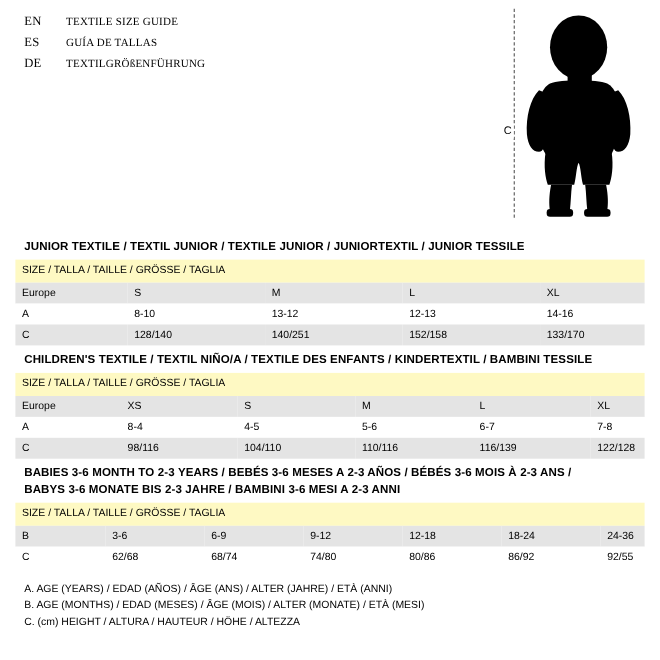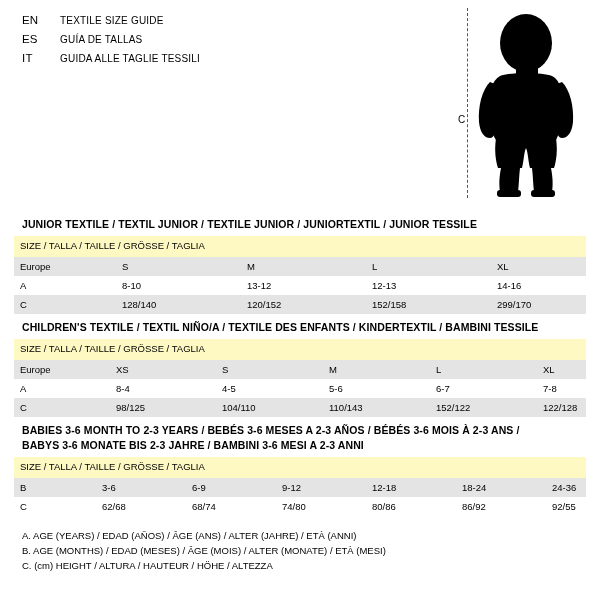--- a/index.html
+++ b/index.html
@@ -20,20 +20,21 @@
     height: 600px;
     box-sizing: border-box;
   }
 
   
   .header {
     position: absolute;
     left: 22px;
     top: 14px;
     width: 420px;
+    font-family: Liberation Serif, serif;
   }
   .lang-row {
     display: flex;
     align-items: baseline;
     height: 19px;
     font-size: 11.5px;
     letter-spacing: 0.2px;
   }
   .lang-code {
     width: 38px;
@@ -131,22 +132,22 @@
   <div class="header">
     <div class="lang-row">
       <span class="lang-code">EN</span>
       <span class="lang-title">TEXTILE SIZE GUIDE</span>
     </div>
     <div class="lang-row">
       <span class="lang-code">ES</span>
       <span class="lang-title">GUÍA DE TALLAS</span>
     </div>
     <div class="lang-row">
-      <span class="lang-code">IT</span>
-      <span class="lang-title">GUIDA ALLE TAGLIE TESSILI</span>
+      <span class="lang-code">DE</span>
+      <span class="lang-title">TEXTILGRÖßENFÜHRUNG</span>
     </div>
   </div>
 
   <div class="figure-area">
     <div class="dash-line"></div>
     <div class="c-label">C</div>
     <svg class="silhouette" width="120" height="190" viewBox="0 0 120 190">
       <g fill="#000000">
 
         <ellipse cx="56" cy="33" rx="26" ry="29"></ellipse>
@@ -187,23 +188,23 @@
       <tr class="white">
         <td>A</td>
         <td>8-10</td>
         <td>13-12</td>
         <td>12-13</td>
         <td>14-16</td>
       </tr>
       <tr class="light">
         <td>C</td>
         <td>128/140</td>
-        <td>120/152</td>
+        <td>140/251</td>
         <td>152/158</td>
-        <td>299/170</td>
+        <td>133/170</td>
       </tr>
     </tbody>
   </table>
 
   <div class="section-title" style="top:321px">CHILDREN'S TEXTILE / TEXTIL NIÑO/A / TEXTILE DES ENFANTS / KINDERTEXTIL / BAMBINI TESSILE</div>
   <table class="tbl" style="top:339px">
     <tbody>
       <tr class="grey">
         <td colspan="6" class="hdr-label">SIZE / TALLA / TAILLE / GRÖSSE / TAGLIA</td>
       </tr>
@@ -218,24 +219,24 @@
       <tr class="white">
         <td>A</td>
         <td>8-4</td>
         <td>4-5</td>
         <td>5-6</td>
         <td>6-7</td>
         <td>7-8</td>
       </tr>
       <tr class="light">
         <td>C</td>
-        <td>98/125</td>
+        <td>98/116</td>
         <td>104/110</td>
-        <td>110/143</td>
-        <td>152/122</td>
+        <td>110/116</td>
+        <td>116/139</td>
         <td>122/128</td>
       </tr>
     </tbody>
   </table>
 
   <div class="section-title" style="top:424px">BABIES 3-6 MONTH TO 2-3 YEARS / BEBÉS 3-6 MESES A 2-3 AÑOS / BÉBÉS 3-6 MOIS À 2-3 ANS /</div>
   <div class="section-title" style="top:439px">BABYS 3-6 MONATE BIS 2-3 JAHRE / BAMBINI 3-6 MESI A 2-3 ANNI</div>
   <table class="tbl" style="top:457px">
     <tbody>
       <tr class="grey">

